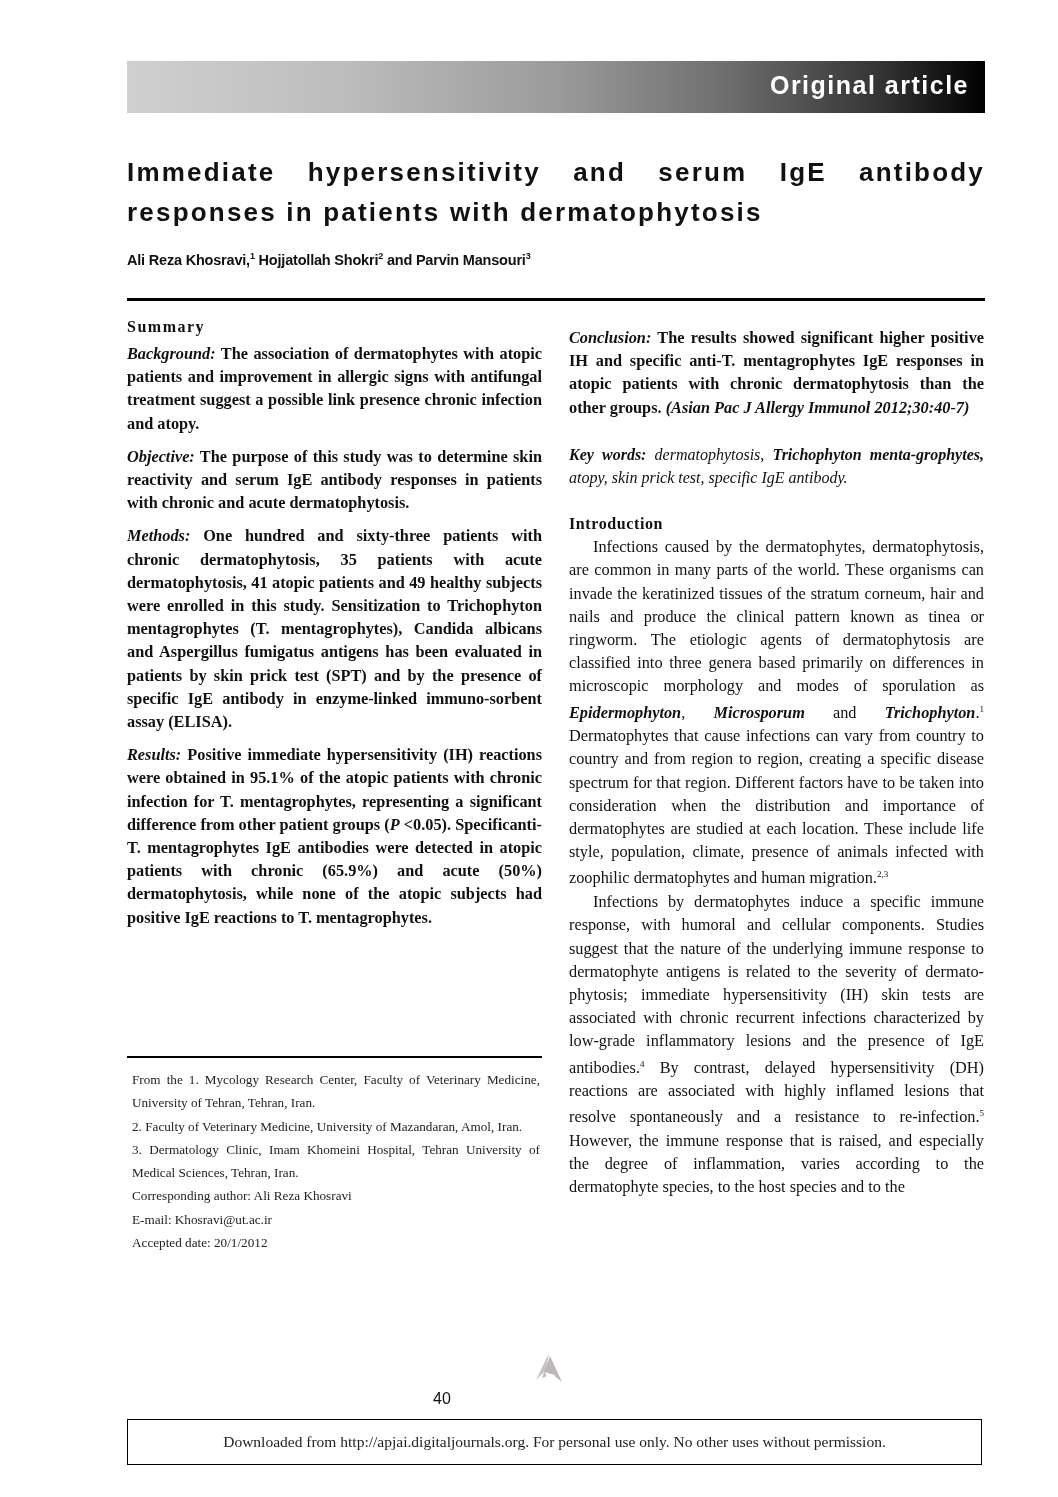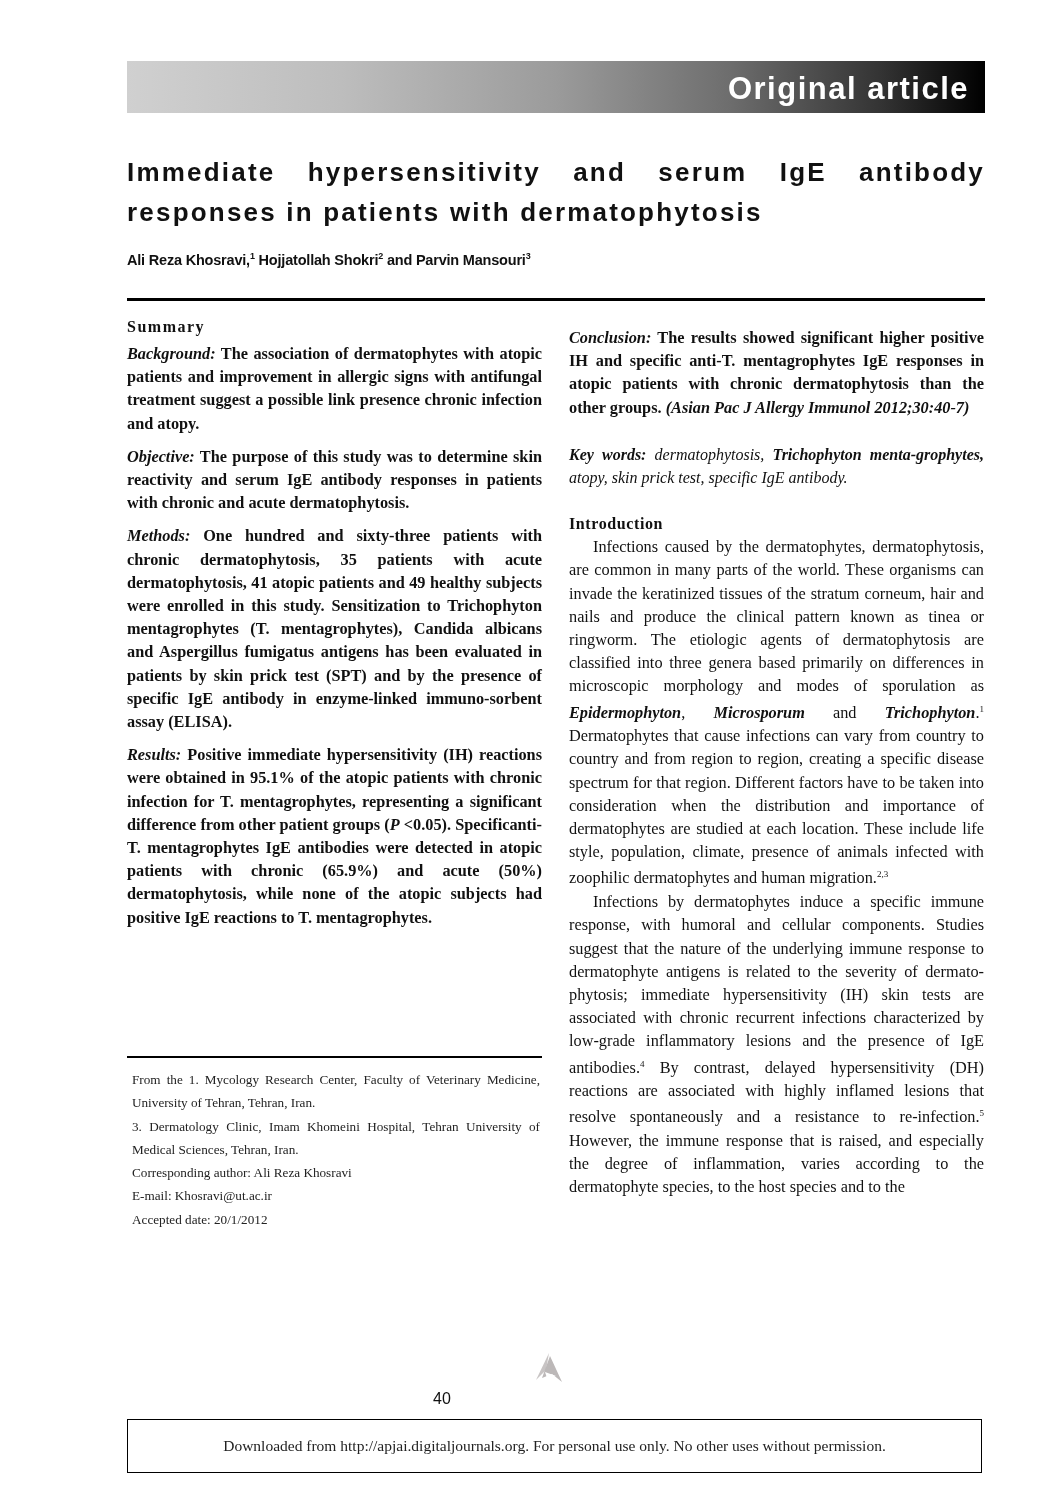--- a/index.html
+++ b/index.html
@@ -4,21 +4,21 @@
 <style>
   html, body { margin: 0; padding: 0; background: #ffffff; }
   body { width: 1058px; height: 1497px; position: relative; overflow: hidden; color: #111; }
 
   .banner {
     position: absolute; left: 127px; top: 61px; width: 858px; height: 52px;
     background: linear-gradient(to right, #d0d0d0 0%, #bdbdbd 25%, #9b9b9b 50%, #6e6e6e 70%, #333 88%, #000 100%);
   }
   .banner-label {
     position: absolute; right: 16px; top: 10px;
-    font-family: "Liberation Sans", sans-serif; font-weight: bold; font-size: 31px;
+    font-family: "Liberation Sans", sans-serif; font-weight: bold; font-size: 25px;
     color: #ffffff; letter-spacing: 1.5px;
   }
 
   .title {
     position: absolute; left: 127px; top: 152px; width: 858px;
     font-family: "Liberation Sans", sans-serif; font-weight: bold; font-size: 26px;
     line-height: 40px; letter-spacing: 2.2px; text-align: justify; text-align-last: left;
     margin: 0;
   }
   .authors {
@@ -54,21 +54,21 @@
     font-family: "Liberation Serif", serif; font-size: 13.2px; line-height: 23.3px; color: #222;
   }
   .affiliations div { text-align: justify; }
 
   .logo { position: absolute; left: 534px; top: 1352px; width: 30px; height: 32px; }
   .page-number {
     position: absolute; left: 0; width: 884px; top: 1390px; text-align: center;
     font-family: "Liberation Sans", sans-serif; font-size: 16px;
   }
   .download-box {
-    position: absolute; left: 127px; top: 1419px; width: 855px; height: 54px;
+    position: absolute; left: 127px; top: 1419px; width: 855px; height: 46px;
     border: 1.5px solid #000; box-sizing: border-box;
     display: flex; align-items: center; justify-content: center;
     font-family: "Liberation Serif", serif; font-size: 15.5px; color: #222;
   }
 </style>
 </head>
 <body>
 
 <div class="banner">
   <span class="banner-label">Original article</span>
@@ -86,20 +86,21 @@
   <div class="section-heading">Summary</div>
   <p class="abs-para"><span class="lead">Background:</span><span> The association of dermatophytes with atopic patients and improvement in allergic signs with antifungal treatment suggest a possible link presence chronic infection and atopy.</span></p>
   <p class="abs-para"><span class="lead">Objective:</span><span> The purpose of this study was to determine skin reactivity and serum IgE antibody responses in patients with chronic and acute dermatophytosis.</span></p>
   <p class="abs-para"><span class="lead">Methods:</span><span> One hundred and sixty-three patients with chronic dermatophytosis, 35 patients with acute dermatophytosis, 41 atopic patients and 49 healthy subjects were enrolled in this study. Sensitization to Trichophyton mentagrophytes (T. mentagrophytes), Candida albicans and Aspergillus fumigatus antigens has been evaluated in patients by skin prick test (SPT) and by the presence of specific IgE antibody in enzyme-linked immuno-sorbent assay (ELISA).</span></p>
   <p class="abs-para"><span class="lead">Results:</span><span> Positive immediate hypersensitivity (IH) reactions were obtained in 95.1% of the atopic patients with chronic infection for T. mentagrophytes, representing a significant difference from other patient groups (</span><i>P</i><span> &lt;0.05). Specificanti-T. mentagrophytes IgE antibodies were detected in atopic patients with chronic (65.9%) and acute (50%) dermatophytosis, while none of the atopic subjects had positive IgE reactions to T. mentagrophytes.</span></p>
 </div>
 
 <div class="aff-rule"></div>
 <div class="affiliations">
   <div>From the 1. Mycology Research Center, Faculty of Veterinary Medicine, University of Tehran, Tehran, Iran.</div>
+  <div>2. Faculty of Veterinary Medicine, University of Mazandaran, Amol, Iran.</div>
   <div>3. Dermatology Clinic, Imam Khomeini Hospital, Tehran University of Medical Sciences, Tehran, Iran.</div>
   <div>Corresponding author: Ali Reza Khosravi</div>
   <div>E-mail: Khosravi@ut.ac.ir</div>
   <div>Accepted date: 20/1/2012</div>
 </div>
 
 <div class="col col-right">
   <p class="abs-para"><span class="lead">Conclusion:</span><span> The results showed significant higher positive IH and specific anti-T. mentagrophytes IgE responses in atopic patients with chronic dermatophytosis than the other groups. </span><span class="cite">(Asian Pac J Allergy Immunol 2012;30:40-7)</span></p>
   <p class="kw"><span class="b">Key words:</span><span> dermatophytosis,</span><span class="b"> Trichophyton menta-grophytes,</span><span> atopy, skin prick test, specific IgE antibody.</span></p>
 

